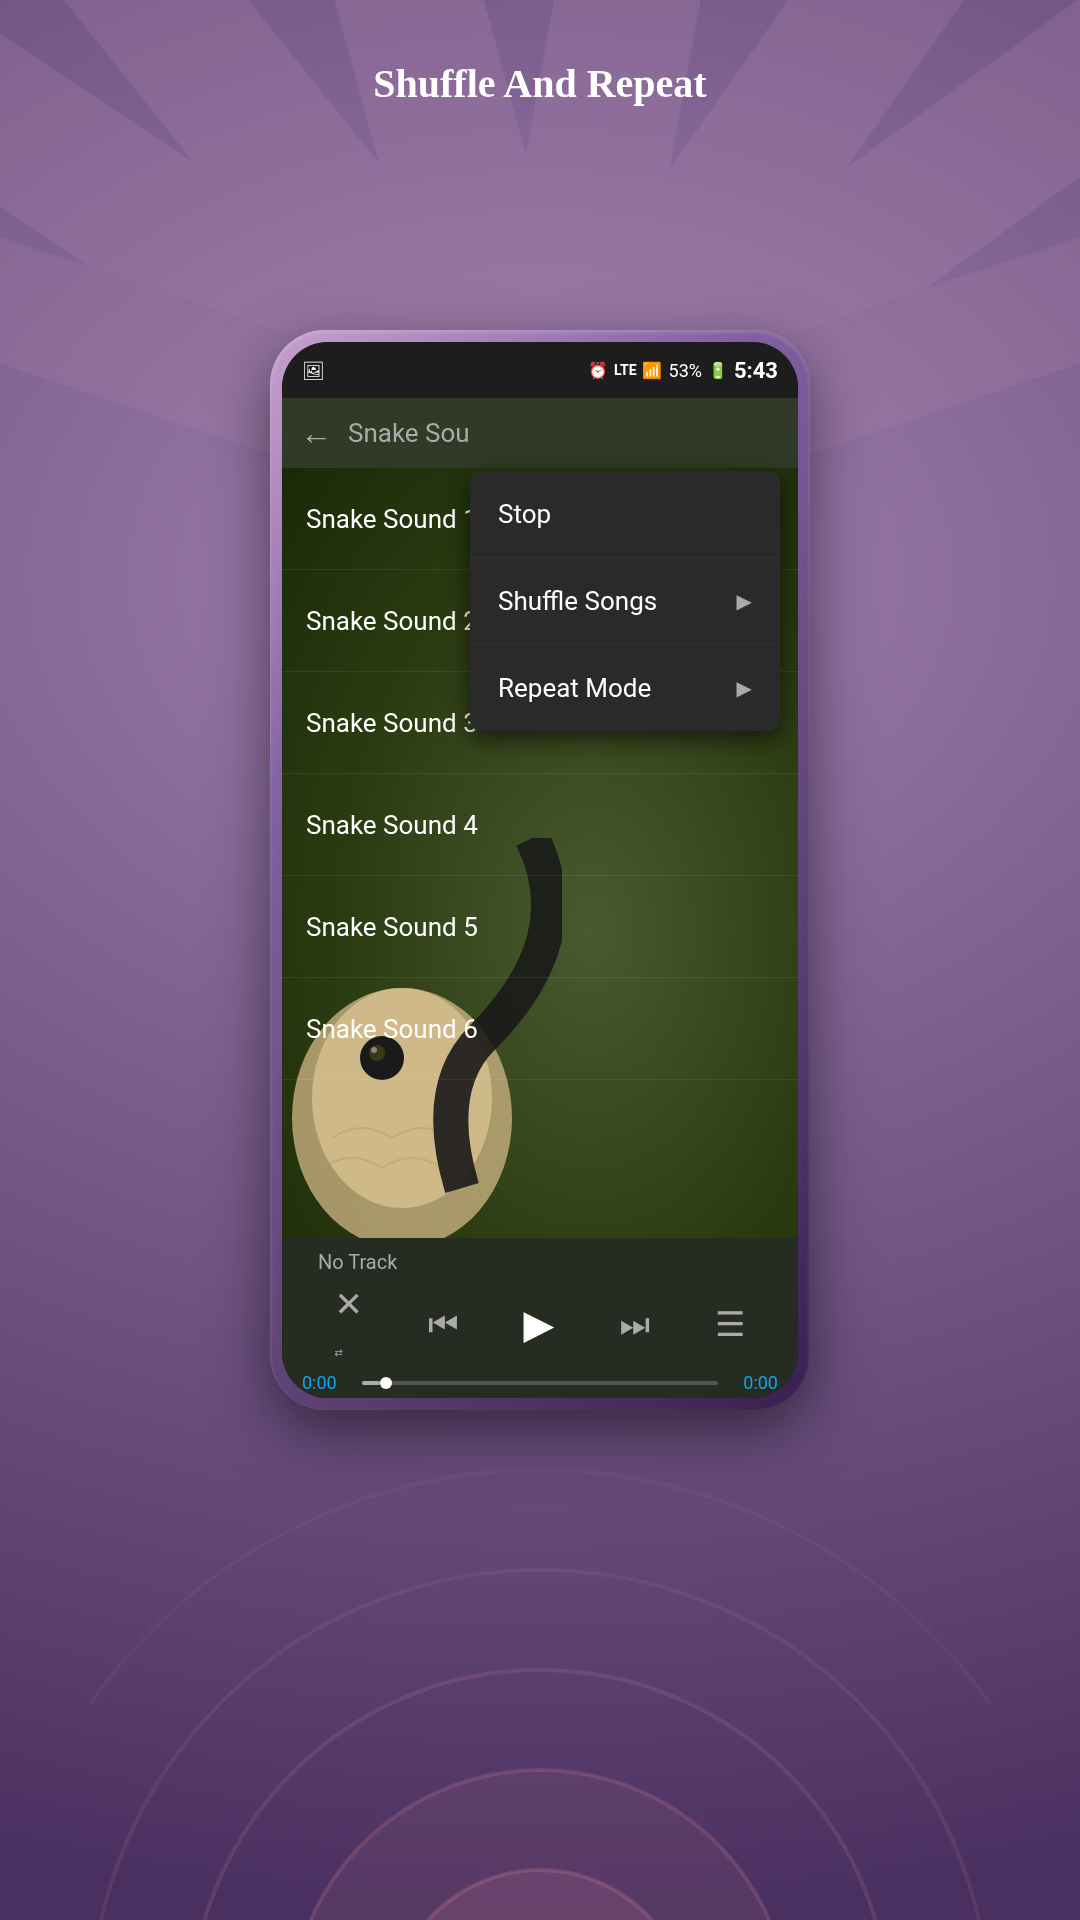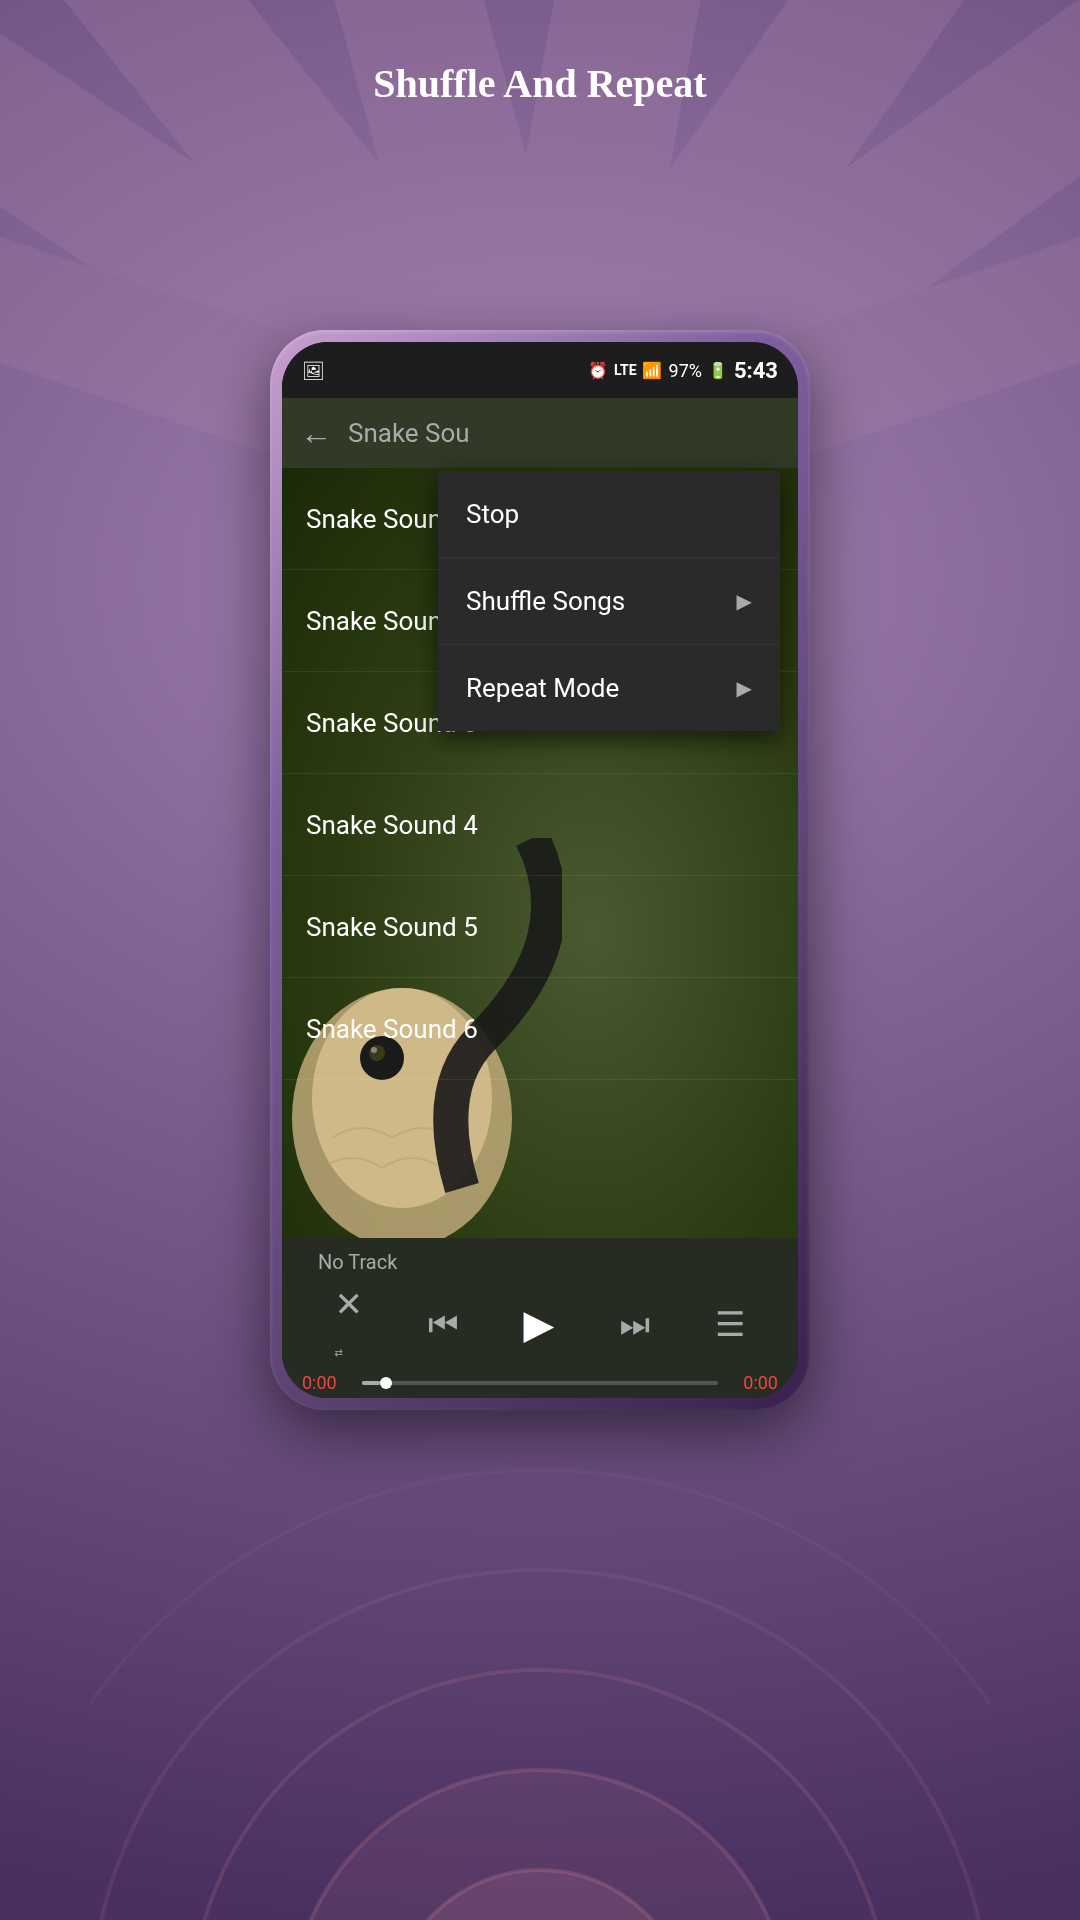--- a/index.html
+++ b/index.html
@@ -173,23 +173,23 @@
     .song-item-text {
       color: white;
       font-size: 26px;
     }
 
     
     .context-menu {
       position: absolute;
       top: 38px;
       right: 0;
-      width: 342px;
+      width: 310px;
       background: #2a2a2a;
-      border-radius: 0;
+      border-radius: 10px;
       z-index: 100;
       box-shadow: 0 8px 24px rgba(0,0,0,0.6);
       overflow: hidden;
     }
 
     .context-menu-item {
       padding: 28px 28px;
       color: white;
       font-size: 26px;
       cursor: pointer;
@@ -244,21 +244,21 @@
       font-size: 40px;
     }
 
     .player-progress {
       display: flex;
       align-items: center;
       gap: 10px;
     }
 
     .progress-time {
-      color: #ef4444;
+      color: #0ea5e9;
       font-size: 18px;
       min-width: 50px;
     }
 
     .progress-bar {
       flex: 1;
       height: 4px;
       background: #555;
       border-radius: 2px;
       position: relative;
@@ -339,21 +339,21 @@
 
       <div class="status-bar">
         <div class="status-left">
 
           <span class="status-icon">🖼</span>
         </div>
         <div class="status-right">
           <span style="font-size:16px;">⏰</span>
           <span style="font-size:14px;font-weight:bold;text-align:right;">LTE</span>
           <span style="font-size:16px;">📶</span>
-          <span class="status-percent">97%</span>
+          <span class="status-percent">53%</span>
           <span style="font-size:16px;">🔋</span>
           <span class="status-time">5:43</span>
         </div>
       </div>
 
       <div class="toolbar">
         <span class="toolbar-back">←</span>
         <span class="toolbar-title">Snake Sou</span>
 
         <div style="position:relative;">

